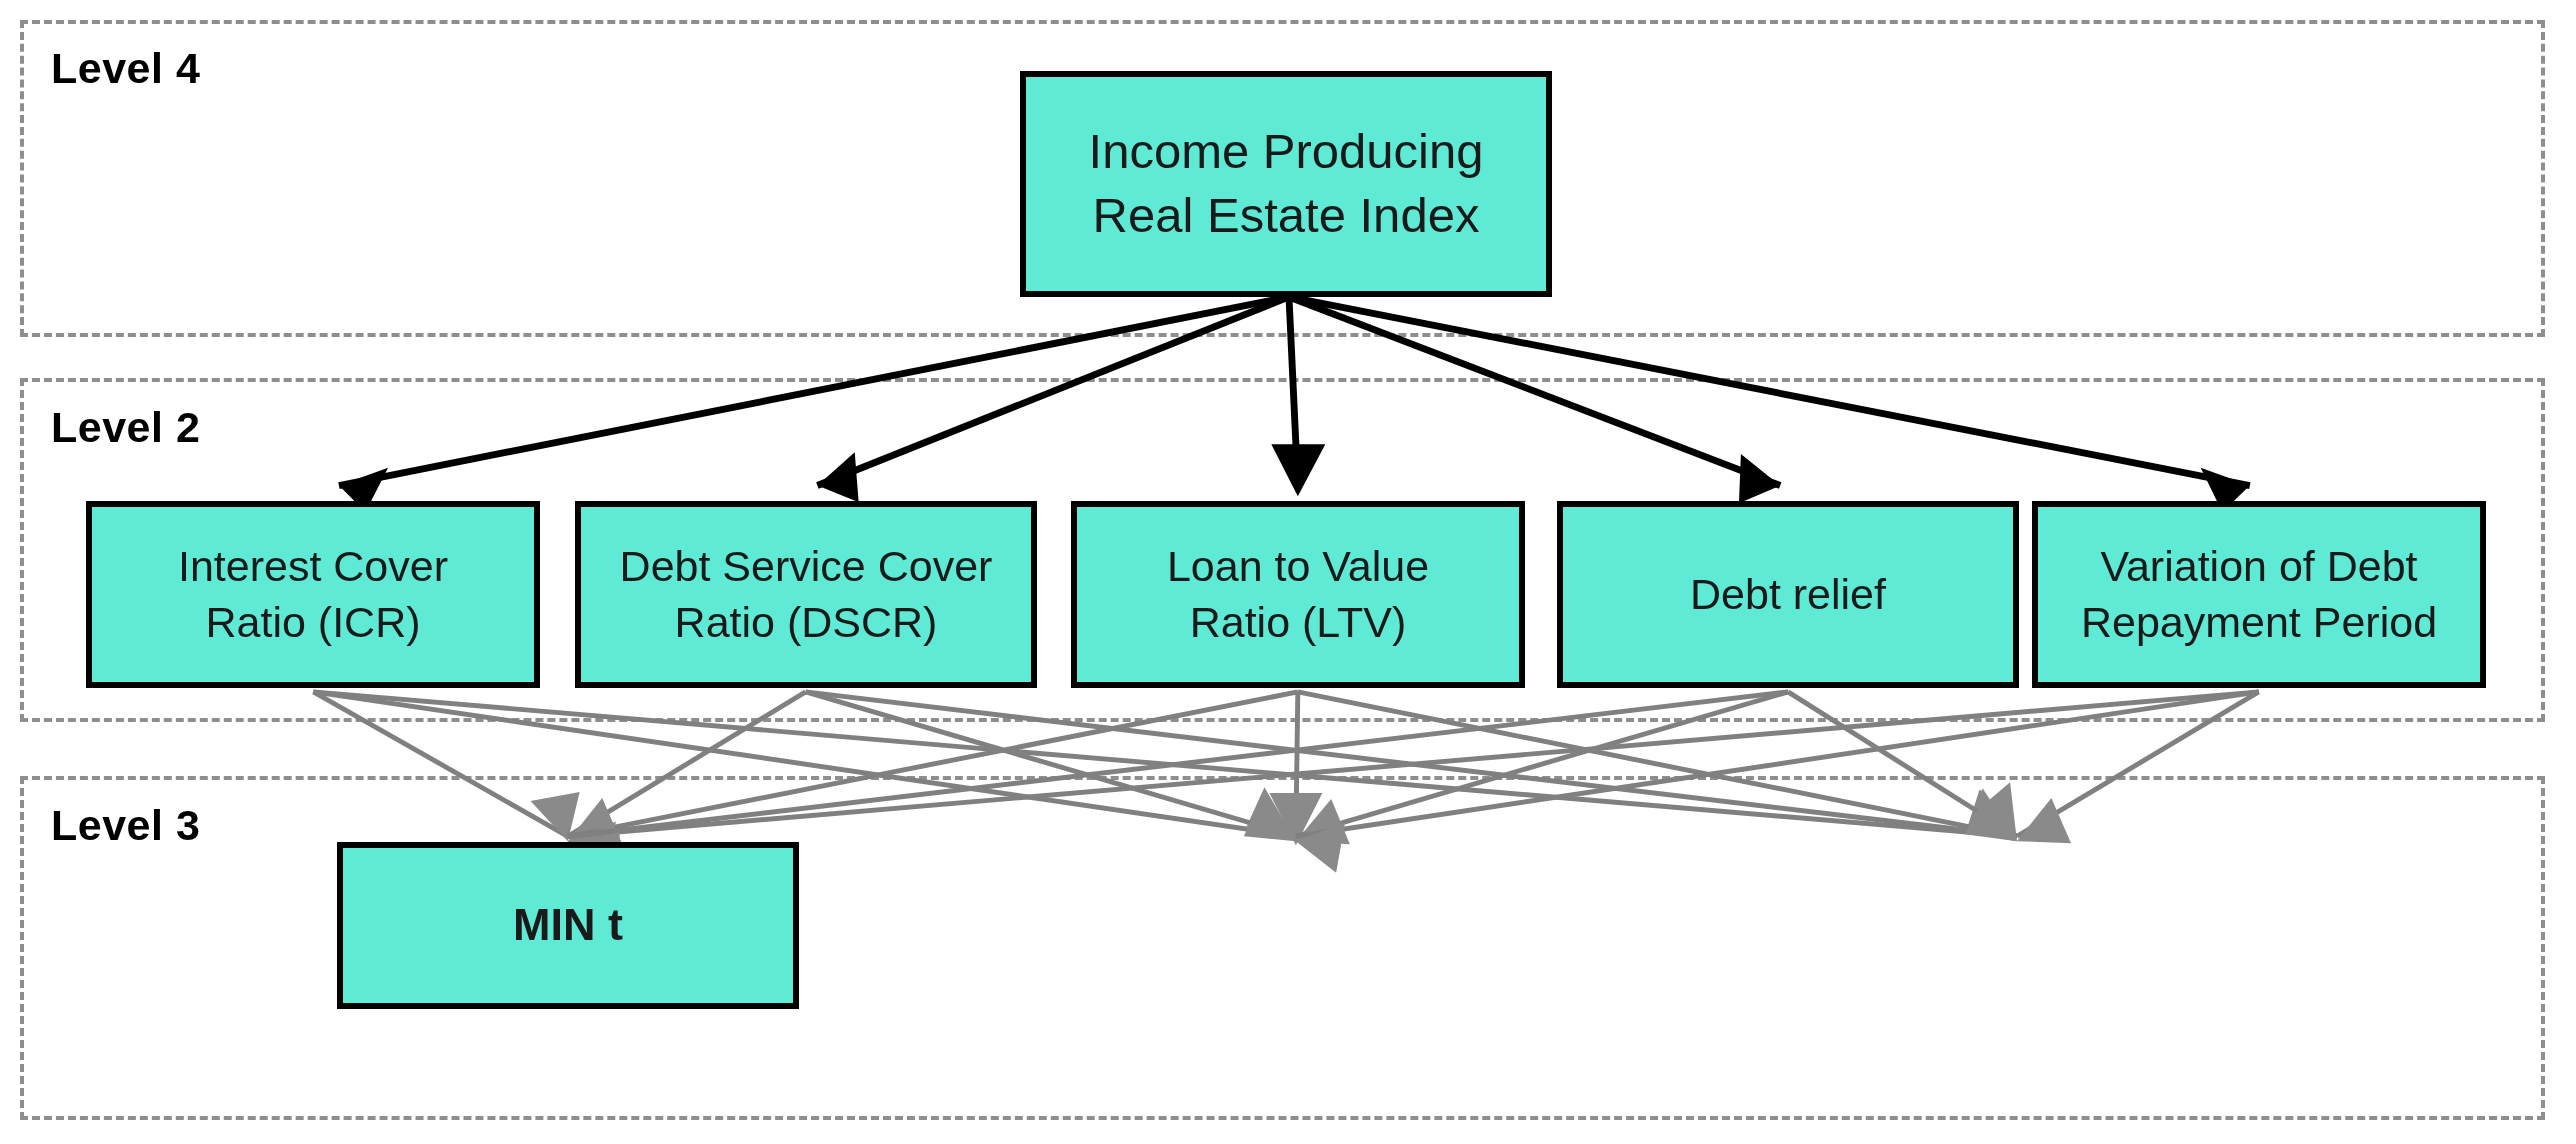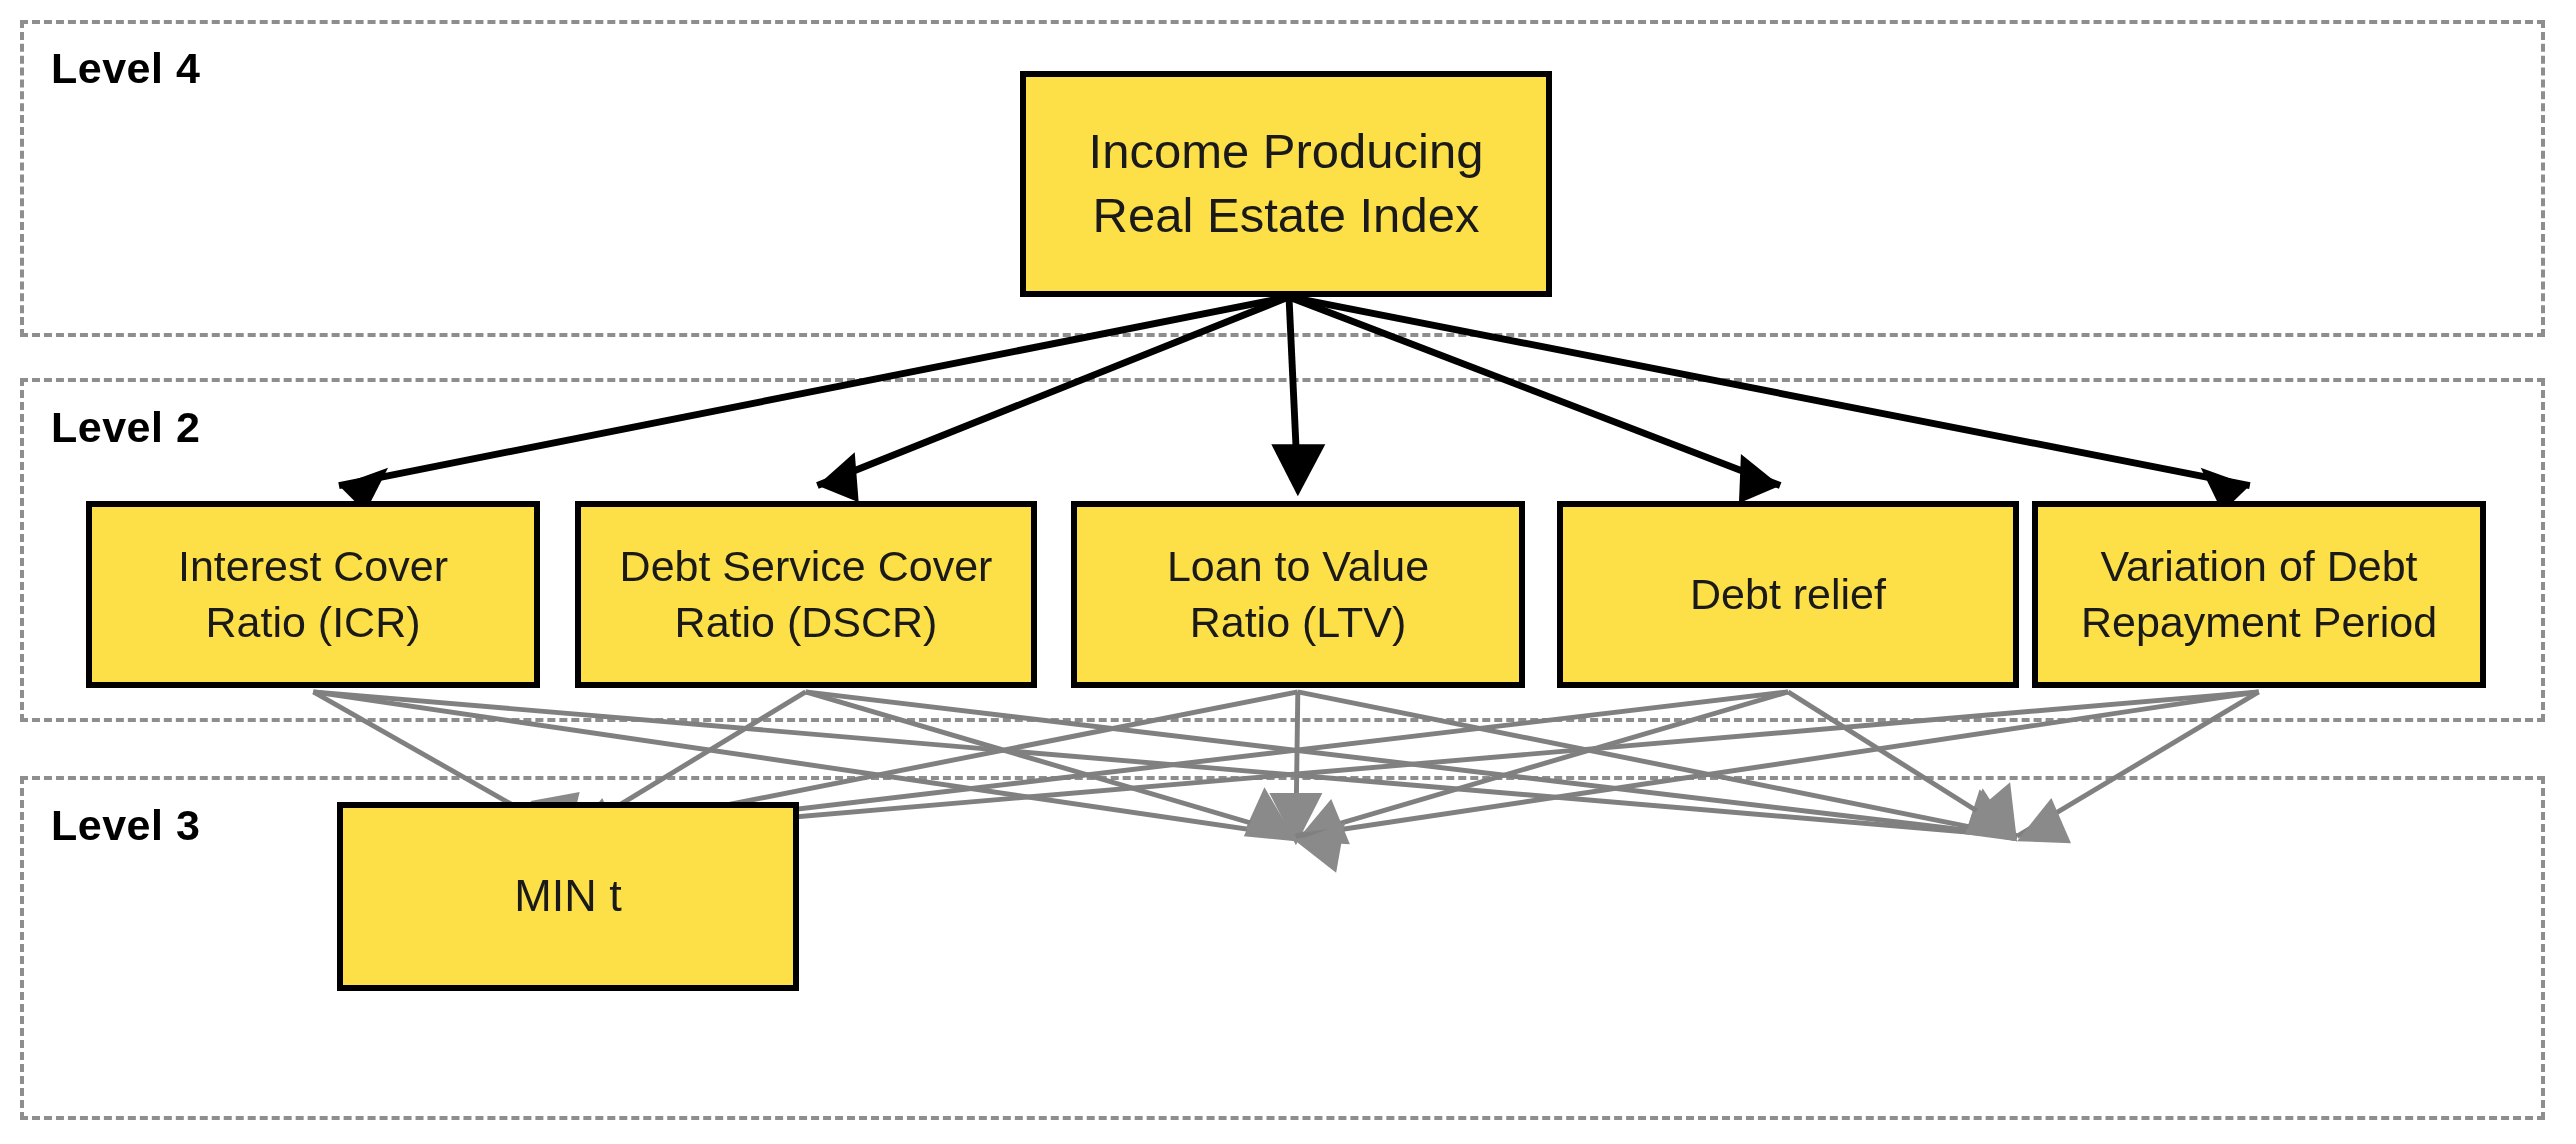--- a/index.html
+++ b/index.html
@@ -29,21 +29,21 @@
     letter-spacing:0.5px;
     white-space:nowrap;
   }
   #label-1{left:51px; top:44px;}
   #label-2{left:51px; top:403px;}
   #label-3{left:51px; top:801px;}
 
   .node{
     position:absolute;
     box-sizing:border-box;
-    background:#fde047;
+    background:#5eead4;
     border:6.9px solid #000000;
     display:flex;
     align-items:center;
     text-align:center;
     color:#1a1a1a;
     line-height:1.30;
     z-index:4;
   }
   .node .node-text{
     display:block;
@@ -61,21 +61,21 @@
 
   
   .node-l2{ top:501px; height:187px; font-size:43px; }
   #node-l2-0{ left:86px;   width:454px; }
   #node-l2-1{ left:575px;  width:462px; }
   #node-l2-2{ left:1071px; width:454px; }
   #node-l2-3{ left:1557px; width:462px; }
   #node-l2-4{ left:2032px; width:454px; }
 
   
-  .node-l3{ top:802px; height:189px; font-size:45px; }
+  .node-l3{ top:842px; height:167px; font-size:45px;font-weight:bold; }
   #node-l3-0{ left:337px;  width:462px; }
   #node-l3-1{ left:1069px; width:454px; }
   #node-l3-2{ left:1786px; width:462px; }
 
   #edges{
     position:absolute;
     left:0; top:0;
     width:2576px; height:1145px;
     z-index:2;
     pointer-events:none;

